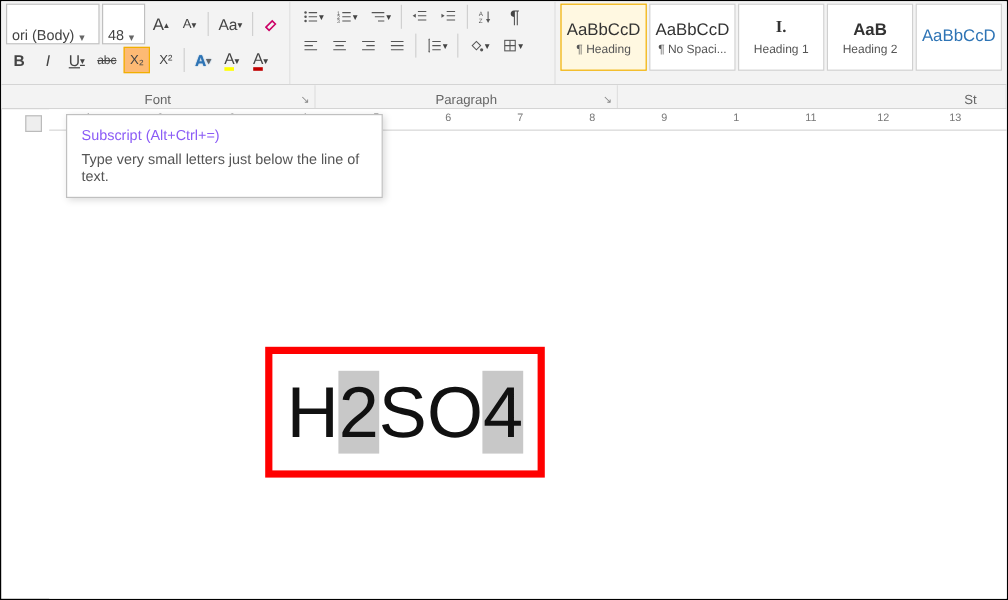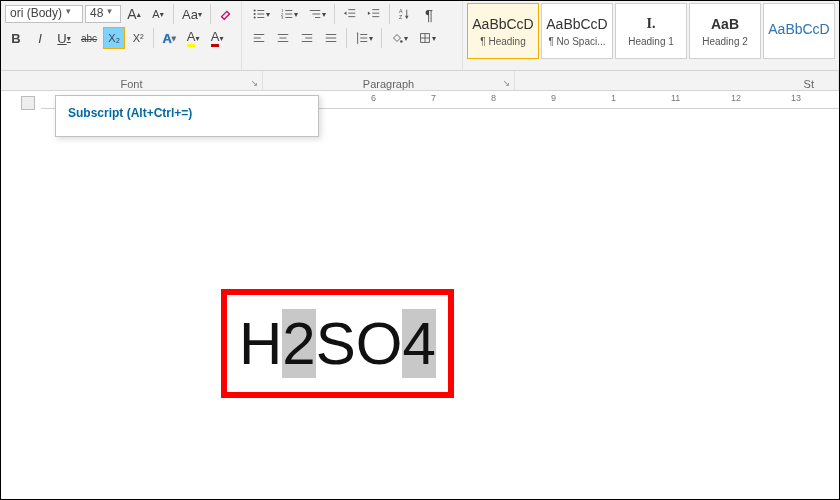--- a/index.html
+++ b/index.html
@@ -22,44 +22,44 @@
     display: flex;
     flex-direction: column;
     padding: 2px 4px;
     gap: 2px;
     border-right: 1px solid #e0e0e0;
   }
   .row { display: flex; align-items: center; gap: 2px; }
   .combo {
     border: 1px solid #c0c0c0;
     background: #fff;
-    height: 18px;
-    display: flex;
-    align-items: flex-start;
+    height: 34px;
+    display: flex;
+    align-items: flex-end;
     padding: 0 4px;
     font-size: 12px;
     color: #444;
   }
   .combo .arrow { margin-left: 4px; font-size: 9px; color: #666; }
   .btn {
     min-width: 22px;
     height: 22px;
     display: inline-flex;
     align-items: center;
     justify-content: center;
     font-size: 13px;
     color: #444;
     border: 1px solid transparent;
     background: transparent;
     cursor: pointer;
     padding: 0 3px;
   }
   .btn.active {
     border: 1px solid #f0b000;
-    background: #7dd3fc;
+    background: #fdba74;
   }
   .btn.sup, .btn.sub { font-size: 11px; }
   .sep { width: 1px; height: 20px; background: #d0d0d0; margin: 0 2px; }
   .paragraph-group {
     display: flex;
     flex-direction: column;
     padding: 2px 6px;
     gap: 2px;
     border-right: 1px solid #e0e0e0;
   }
@@ -138,21 +138,21 @@
     top: 94px;
     background: #fff;
     border: 1px solid #c0c0c0;
     box-shadow: 2px 2px 6px rgba(0,0,0,0.15);
     width: 264px;
     padding: 10px 12px;
     font-size: 12px;
     color: #555;
     z-index: 10;
   }
-  .tooltip .title { font-weight: bold; color: #0369a1; margin-bottom: 6px; }
+  .tooltip .title { font-weight: normal; color: #8b5cf6; margin-bottom: 6px; }
   .redbox {
     position: absolute;
     left: 180px;
     top: 180px;
     border: 6px solid #ff0000;
     padding: 14px 12px;
     display: flex;
     align-items: center;
   }
   .chemtext {
@@ -433,13 +433,14 @@
         <span class="sel">2</span>
         <span>S</span>
         <span>O</span>
         <span class="sel">4</span>
       </div>
   </div>
 </div>
 
 <div class="tooltip">
   <div class="title">Subscript (Alt+Ctrl+=)</div>
+  <div>Type very small letters just below the line of text.</div>
 </div>
 
 </body></html>

